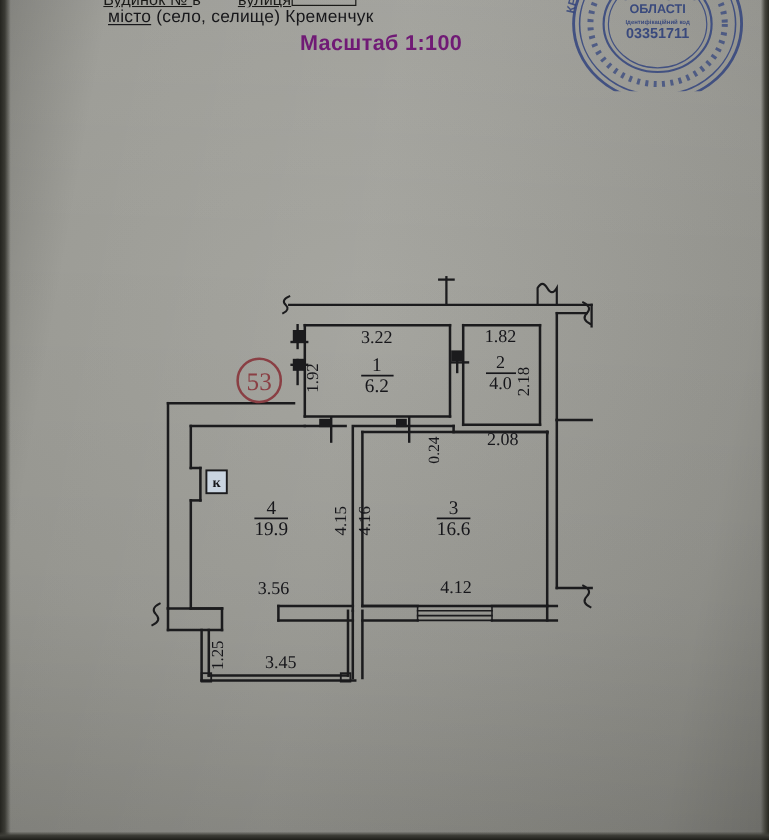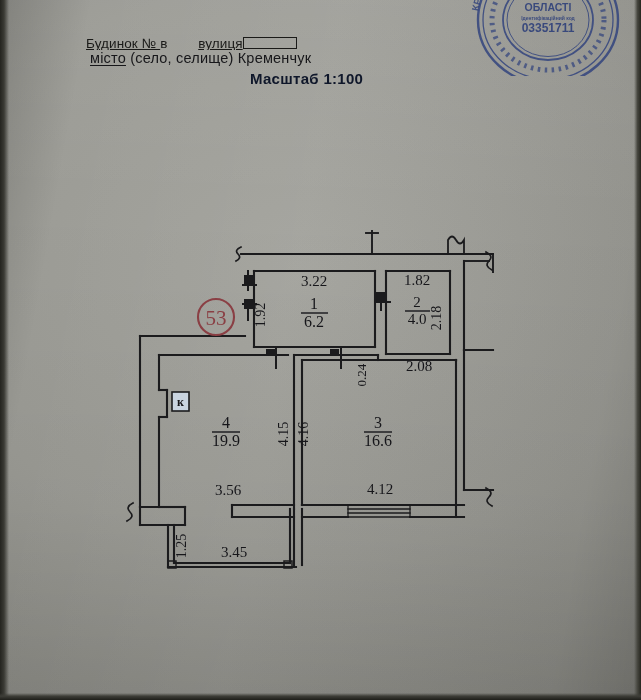--- a/index.html
+++ b/index.html
@@ -45,21 +45,20 @@
     width: 641px; height: 7px;
     background: linear-gradient(0deg, #1f1f1a 0%, #3d3d37 55%, rgba(120,120,114,0.0) 100%);
   }
 
   
   #header-block {
     position: absolute;
     left: 0; top: 0;
     width: 641px;
     height: 48px;
-    margin-top: 44px;
   }
   .hdr-line-top {
     position: absolute;
     left: 86px;
     top: -8px;
     width: 330px;
     font-size: 13.5px;
     color: #1a1a18;
     letter-spacing: 0.1px;
     white-space: nowrap;
@@ -84,23 +83,23 @@
     letter-spacing: 0.2px;
   }
   .hdr-line-city .u {
     text-decoration: underline;
     text-underline-offset: 1.5px;
   }
   .hdr-scale {
     position: absolute;
     left: 250px;
     top: 26px;
-    font-size: 15px;
+    font-size: 18px;
     font-weight: bold;
-    color: #0f172a;
+    color: #701a75;
     letter-spacing: 0.3px;
     white-space: nowrap;
   }
 
   
   #stamp {
     position: absolute;
     left: 462px;
     top: -42px;
     width: 172px;

